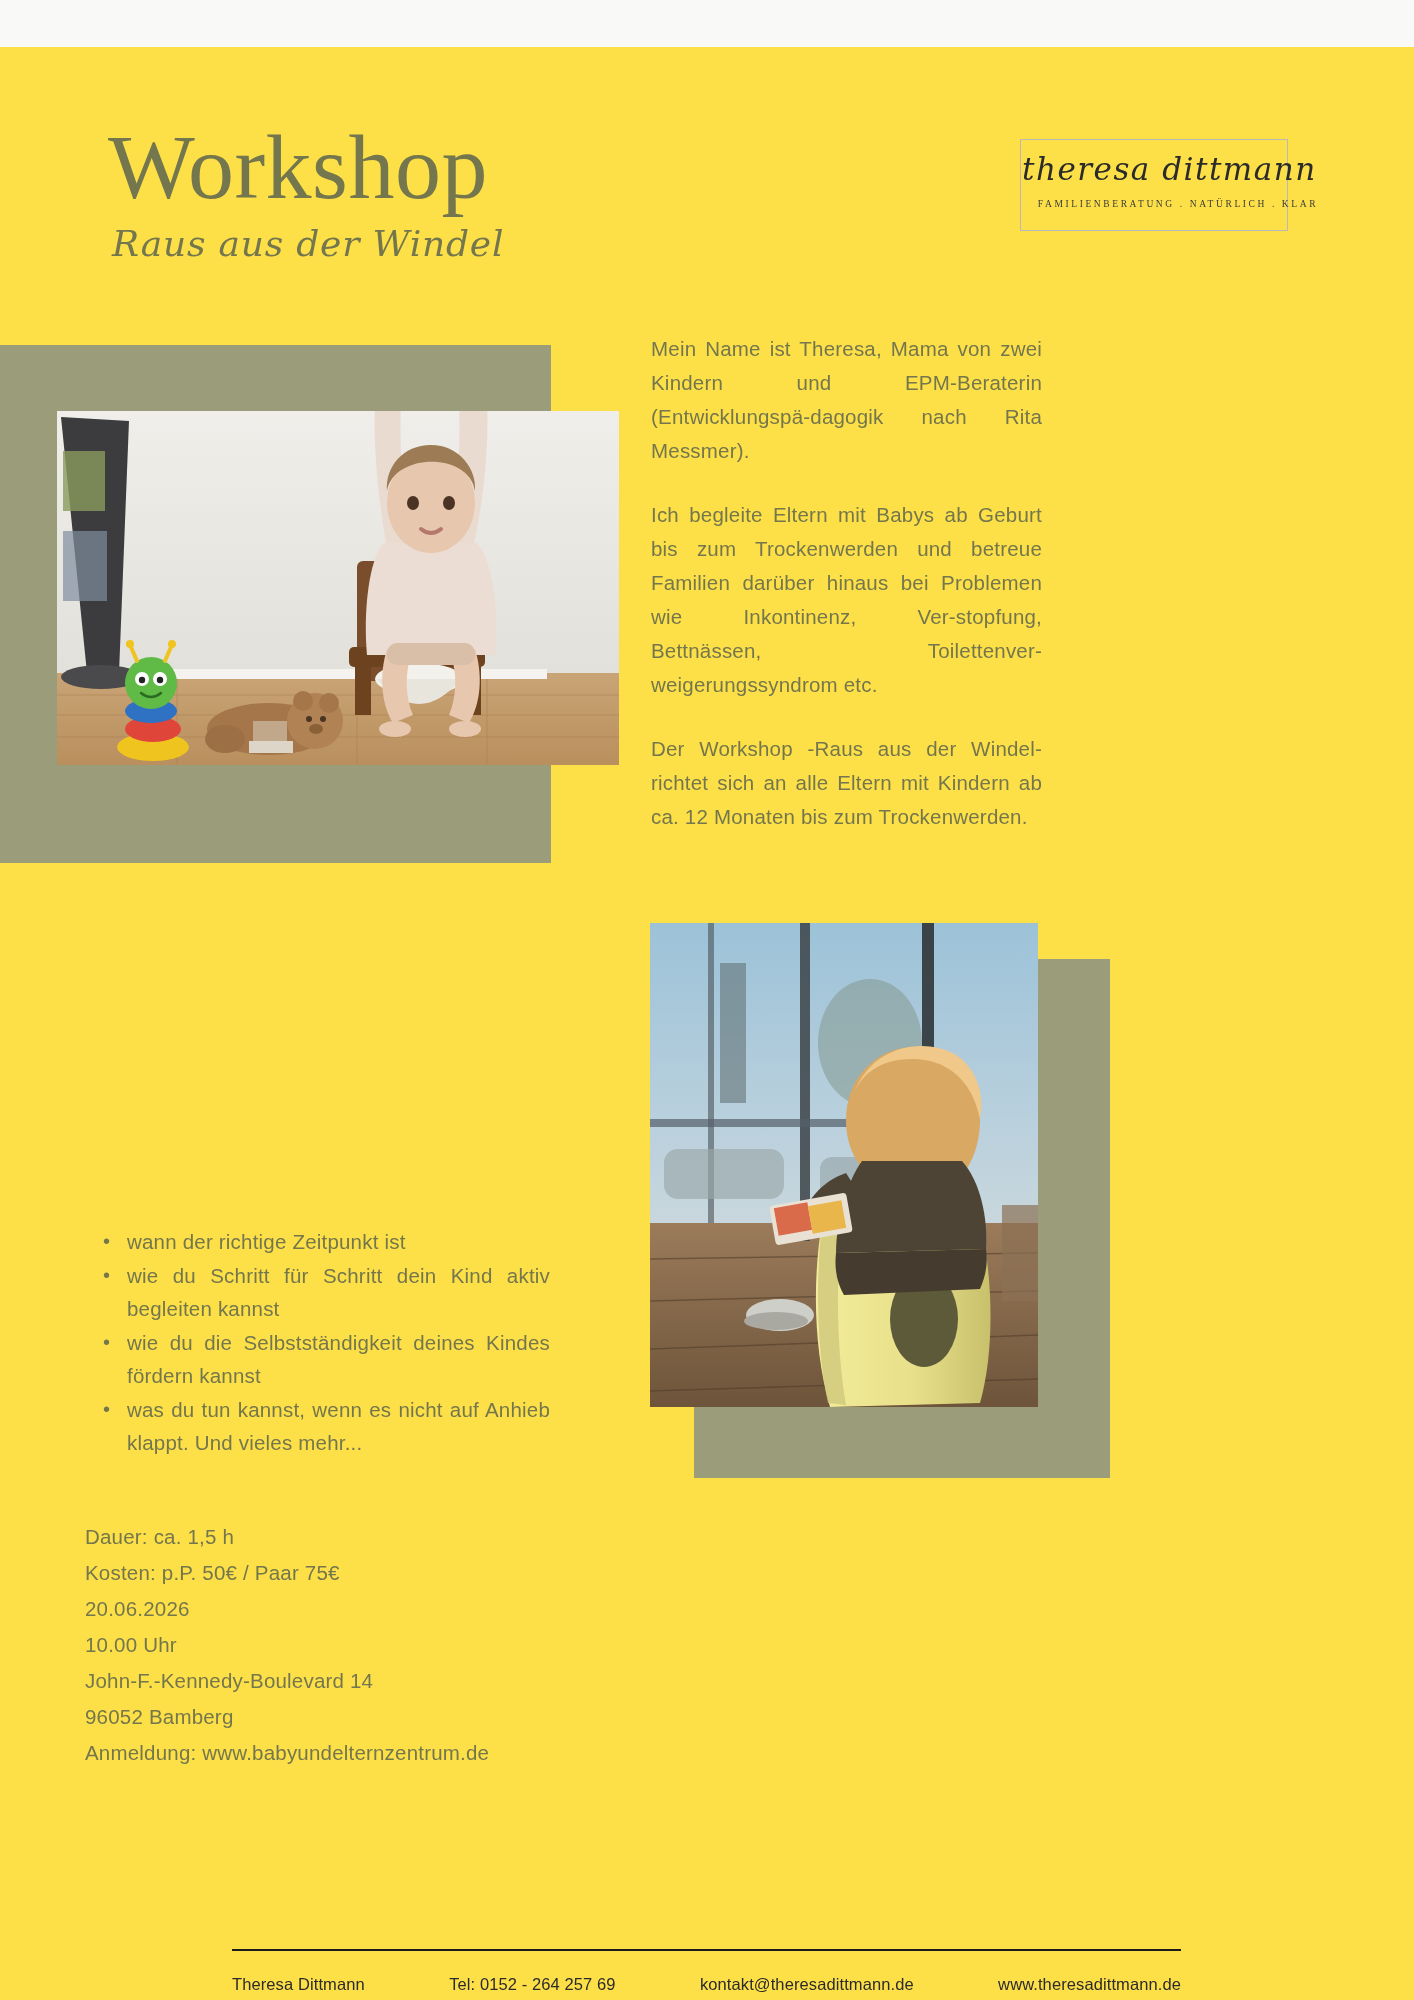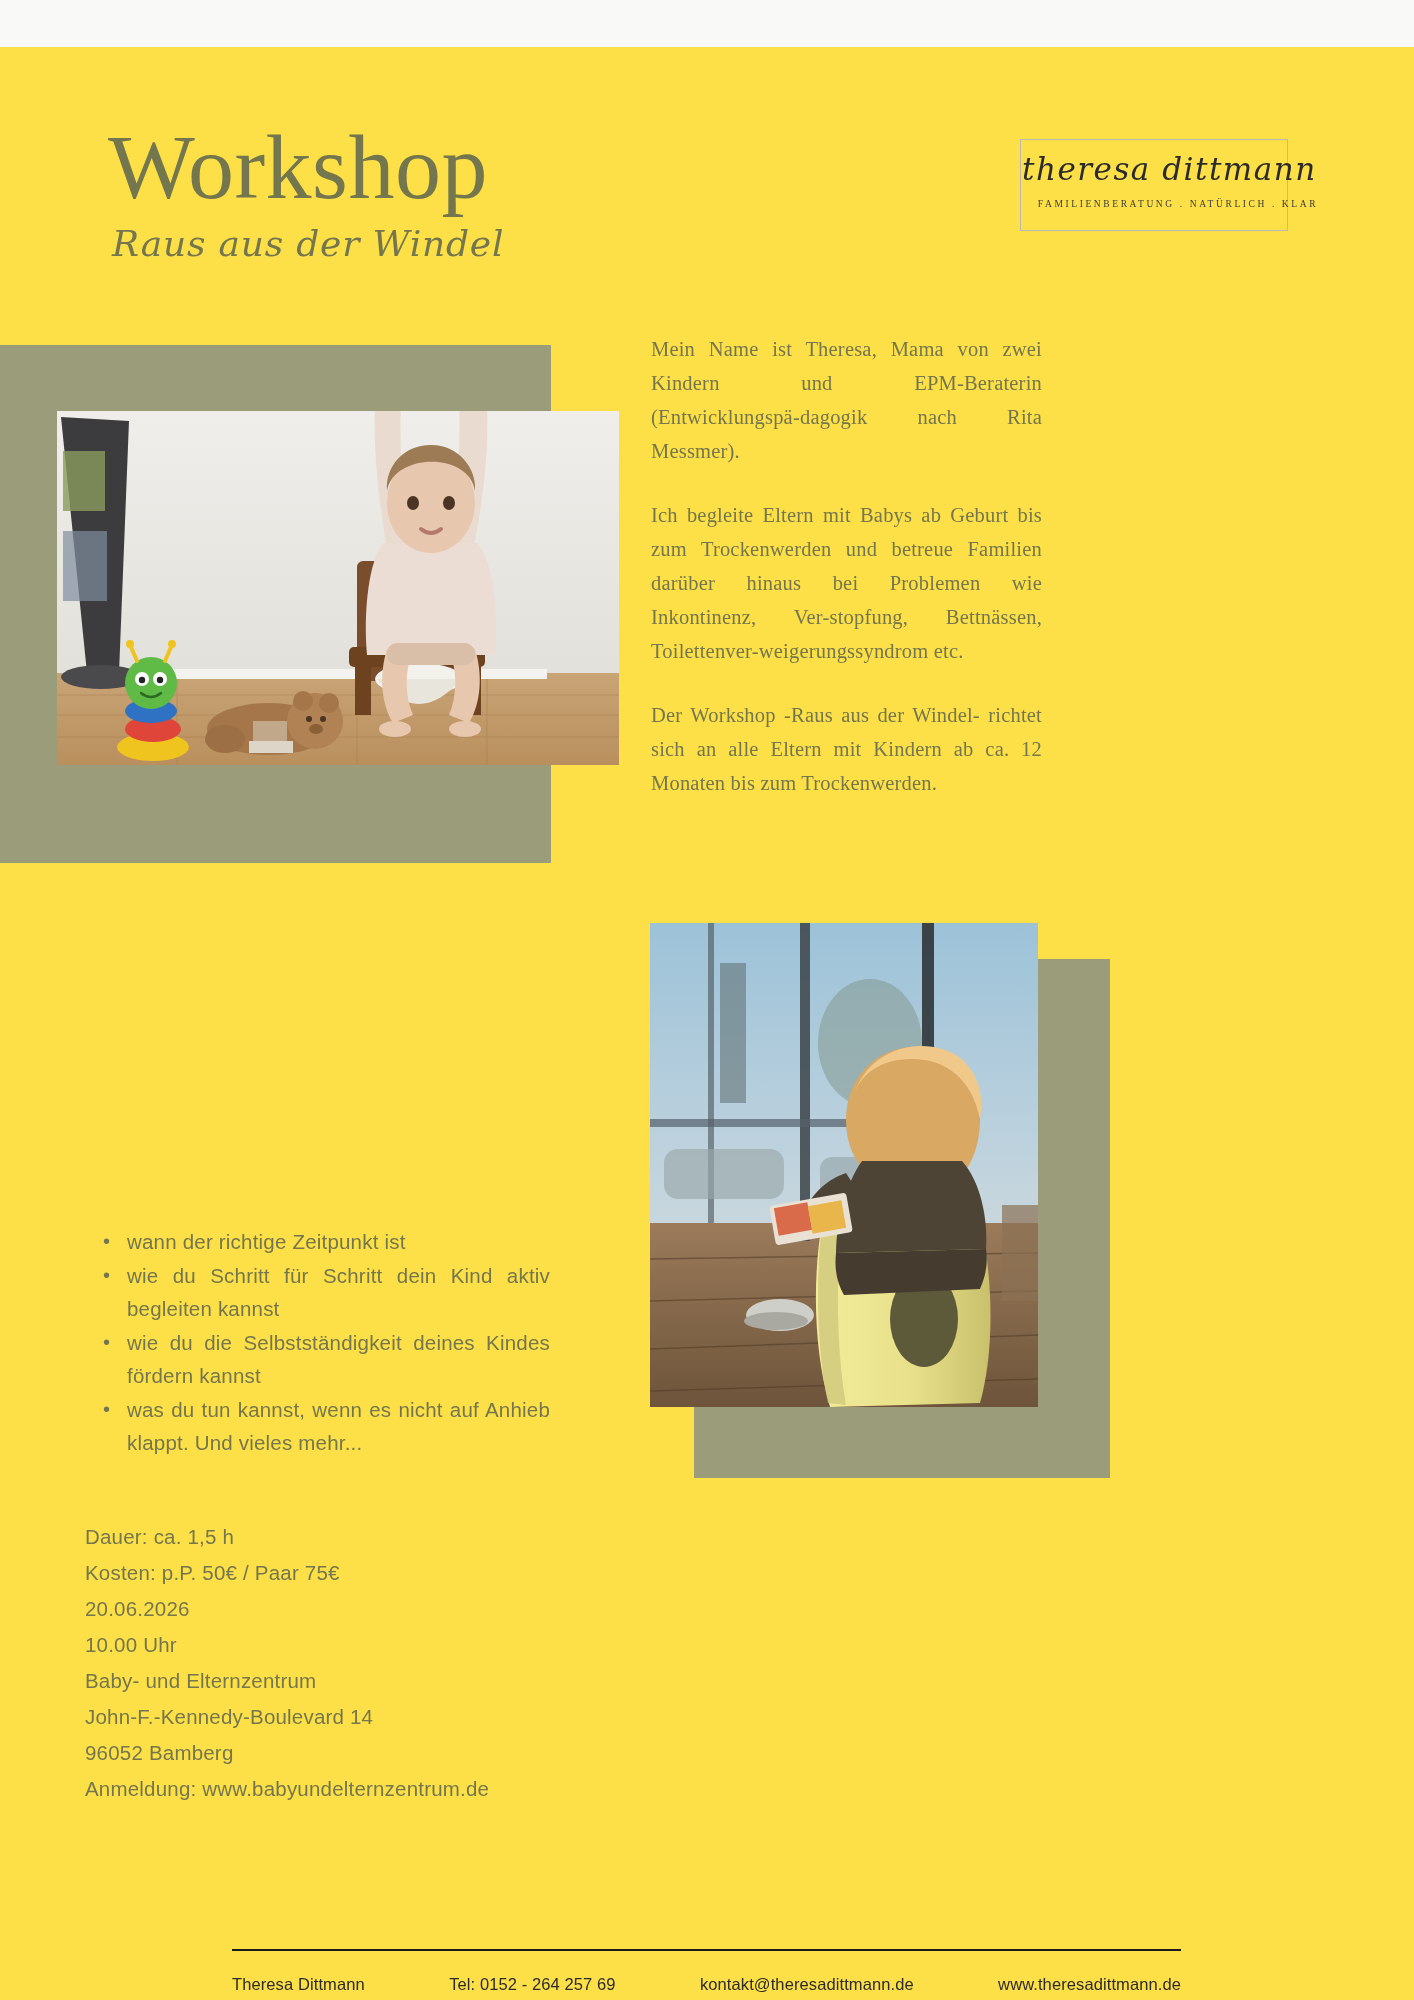--- a/index.html
+++ b/index.html
@@ -127,21 +127,21 @@
     position: absolute;
     left: 651px;
     top: 285px;
     width: 391px;
     color: #74764d;
     font-size: 20.5px;
     line-height: 34px;
     letter-spacing: 0.2px;
   }
   .right-col p { margin: 0 0 30px 0; }
-  .right-col p.just { text-align: justify; font-family: Liberation Serif, serif; }
+  .right-col p.just { text-align: justify; }
   .right-col p:last-child { margin-bottom: 0; }
 
   
   .lower-left {
     position: absolute;
     left: 85px;
     top: 1178px;
     width: 465px;
     color: #74764d;
     font-size: 20.5px;
@@ -387,21 +387,20 @@
       <li>wie du die Selbstständigkeit deines Kindes fördern kannst</li>
       <li>was du tun kannst, wenn es nicht auf Anhieb klappt. Und vieles mehr...</li>
     </ul>
   </div>
 
   <div class="details">
     <div>Dauer: ca. 1,5 h</div>
     <div>Kosten: p.P. 50€ / Paar 75€</div>
     <div>20.06.2026</div>
     <div>10.00 Uhr</div>
-    <div>Baby- und Elternzentrum</div>
     <div>John-F.-Kennedy-Boulevard 14</div>
     <div>96052 Bamberg</div>
     <div>Anmeldung: www.babyundelternzentrum.de</div>
   </div>
 
   <div class="footer-rule"></div>
   <div class="footer-text">
     <span>Theresa Dittmann</span>
     <span>Tel: 0152 - 264 257 69</span>
     <span>kontakt@theresadittmann.de</span>

